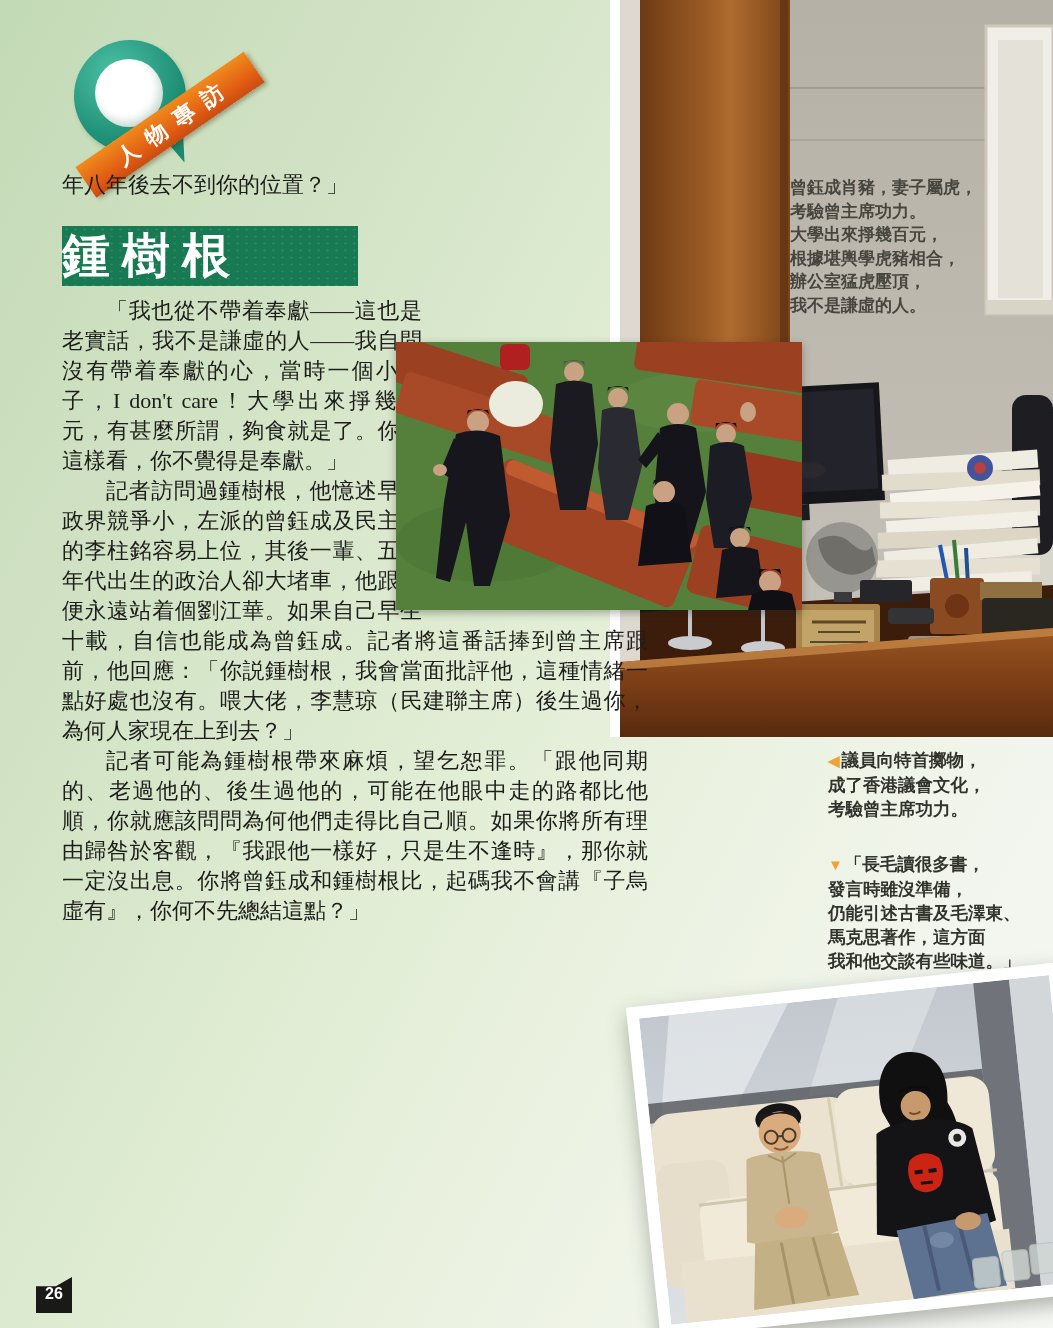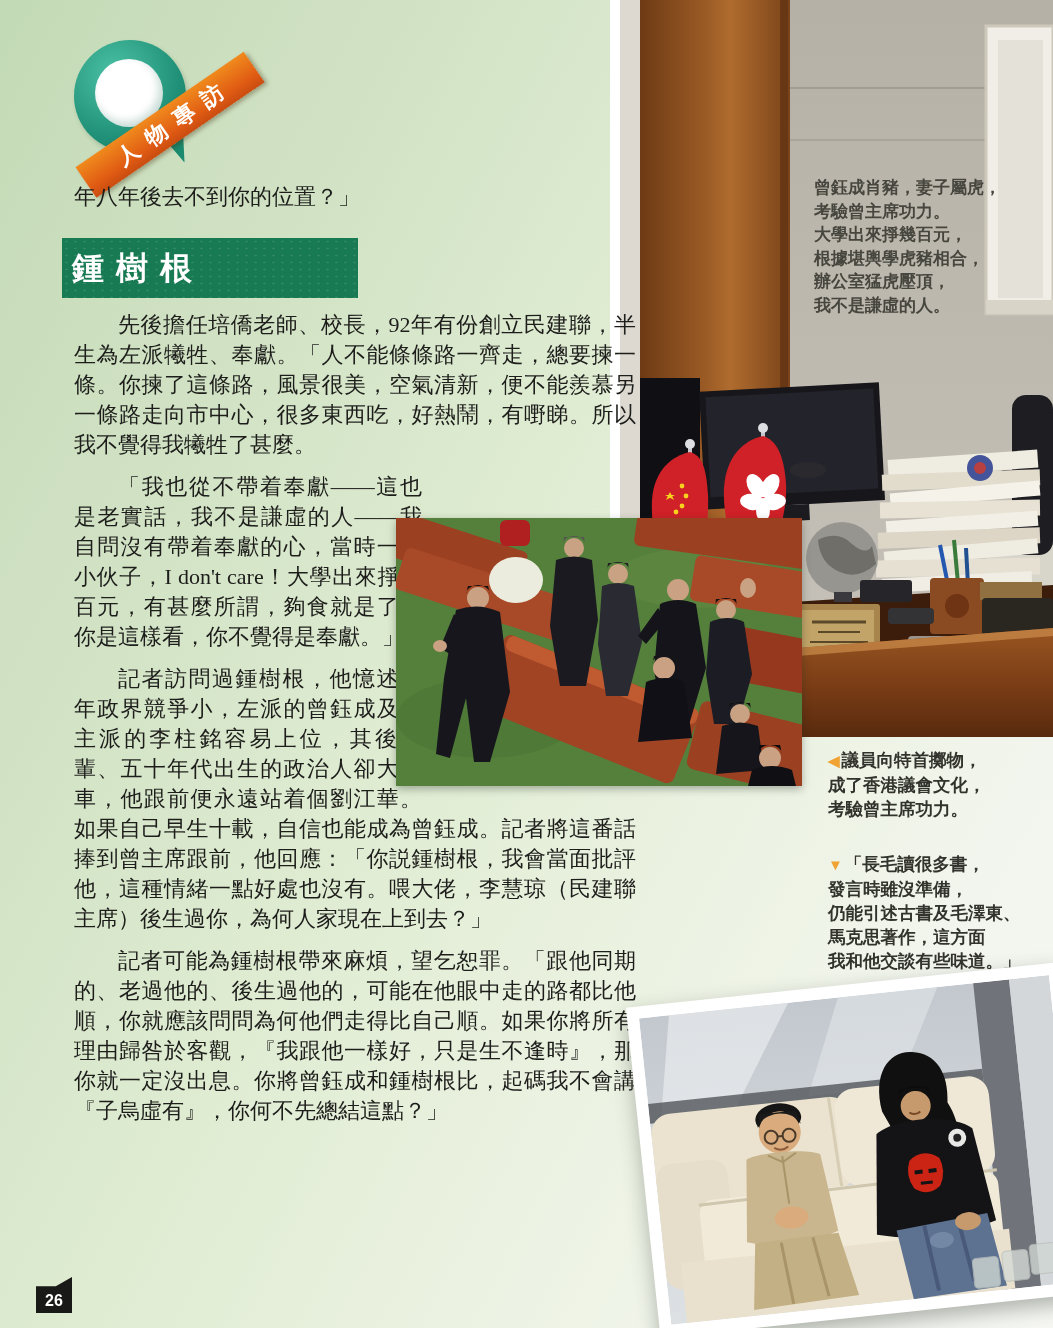--- a/index.html
+++ b/index.html
@@ -17,51 +17,51 @@
   .logo-ribbon{position:absolute;left:28px;top:142px;width:204px;height:37px;
     background:linear-gradient(180deg,#f08a1d,#e05b13 70%,#c94c10),
       repeating-linear-gradient(90deg,transparent 0 44px,rgba(255,255,255,.55) 44px 46px,transparent 46px 50px);
     background-blend-mode:normal;transform:rotate(-34.5deg);transform-origin:0 50%;
     display:flex;align-items:center;justify-content:center;color:#fff;
     font-family:"Liberation Sans",sans-serif;font-weight:bold;font-size:22px;letter-spacing:12px;text-indent:12px;
     box-shadow:2px 3px 4px rgba(60,40,10,.35);}
   
   .main-column{position:absolute;left:62px;top:170px;width:586px;color:#1d1d1b;
     font-size:22px;line-height:30px;text-align:justify;}
-  .main-column p{margin:12px;text-indent:2em;}
+  .main-column p{margin:0;text-indent:2em;}
   .main-column p.noindent{text-indent:0;}
   .section-banner{margin:26px 0 10px 0;width:296px;height:60px;background:#177a52;
     background-image:radial-gradient(rgba(255,255,255,.10) 1px,transparent 1.5px);background-size:9px 7px;
-    color:#fff;font-family:"Liberation Sans",sans-serif;font-weight:bold;font-size:32px;line-height:60px;
-    letter-spacing:12px;padding-left:10px;box-sizing:border-box;white-space:nowrap;}
+    color:#fff;font-family:"Liberation Sans",sans-serif;font-weight:bold;font-size:48px;line-height:60px;
+    letter-spacing:12px;box-sizing:border-box;white-space:nowrap;}
   .legco-float{float:right;width:226px;height:292px;margin-top:30px;position:relative;}
   .legco-photo{position:absolute;left:-26px;top:16px;width:406px;height:268px;
     box-shadow:0 3px 8px rgba(30,40,30,.35);background:#4a7434;}
   .legco-photo svg{display:block;}
   
   .office-photo{position:absolute;left:610px;top:0;width:443px;height:737px;background:#fff;
     padding-left:10px;box-sizing:border-box;}
   .office-photo svg{display:block;}
   .office-caption{position:absolute;left:790px;top:176px;width:225px;
-    font-family:"Liberation Sans",sans-serif;font-weight:600;font-size:17px;line-height:23.5px;color:#46463e;margin-left:24px;}
+    font-family:"Liberation Sans",sans-serif;font-weight:600;font-size:17px;line-height:23.5px;color:#46463e;}
   
   .side-caption{position:absolute;width:215px;font-family:"Liberation Sans",sans-serif;
     font-weight:600;font-size:17.5px;line-height:24px;color:#33332d;}
   .caption-legco{left:828px;top:748px;}
   .caption-longhair{left:828px;top:852px;}
   .side-caption .arrow{color:#f0a232;font-size:15px;margin-right:2px;}
   
   .sofa-photo{position:absolute;left:642px;top:984px;width:436px;height:332px;background:#fff;
     padding:12px;box-sizing:border-box;transform:rotate(-6deg);box-shadow:0 8px 20px rgba(55,65,55,.38);}
   .sofa-photo svg{display:block;}
   
   .page-badge{position:absolute;left:36px;top:1277px;width:36px;height:36px;background:#191917;
     clip-path:polygon(0 26%,55% 26%,100% 0,100% 100%,0 100%);
     color:#fff;font-family:"Liberation Sans",sans-serif;font-weight:bold;font-size:16px;
-    display:flex;align-items:flex-end;justify-content:center;padding-bottom:3px;box-sizing:border-box;}
+    display:flex;align-items:flex-end;justify-content:center;padding-bottom:10px;box-sizing:border-box;}
 </style>
 </head>
 <body>
 
 <div class="page">
 
   <div class="logo">
     <div class="logo-bubble">
       <div class="logo-bubble-inner"></div>
     </div>
@@ -187,21 +187,20 @@
     <div>根據堪輿學虎豬相合，</div>
     <div>辦公室猛虎壓頂，</div>
     <div>我不是謙虛的人。</div>
   </div>
 
   <div class="main-column">
     <p class="noindent">年八年後去不到你的位置？」</p>
 
     <div class="section-banner">鍾樹根</div>
 
-    <p>先後擔任培僑老師、校長，92年有份創立民建聯，半生為左派犧牲、奉獻。「人不能條條路一齊走，總要揀一條。你揀了這條路，風景很美，空氣清新，便不能羨慕另一條路走向市中心，很多東西吃，好熱鬧，有嘢睇。所以我不覺得我犧牲了甚麼。</p>
 
     <div class="legco-float">
       <div class="legco-photo">
         <svg width="406" height="268" viewBox="0 0 406 268">
           <rect width="406" height="268" fill="#55803c"></rect>
           <ellipse cx="90" cy="200" rx="90" ry="40" fill="#4a7434" opacity=".6"></ellipse>
           <ellipse cx="300" cy="60" rx="80" ry="30" fill="#608842" opacity=".6"></ellipse>
           <g>
             <rect x="-30" y="6" width="160" height="46" rx="6" fill="#9c4022" transform="rotate(18 40 30)"></rect>
             <rect x="0" y="52" width="175" height="44" rx="6" fill="#a84a28" transform="rotate(18 80 75)"></rect>

